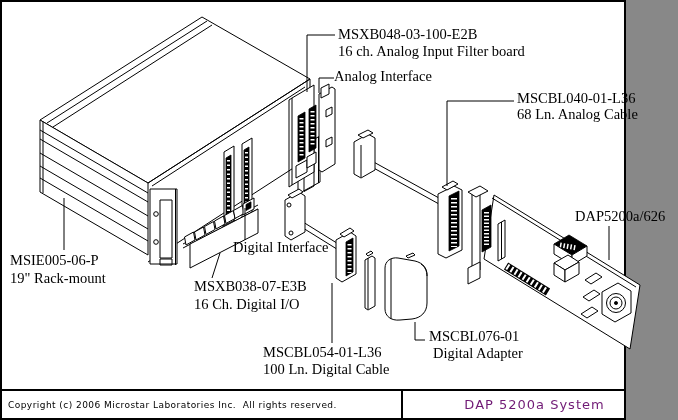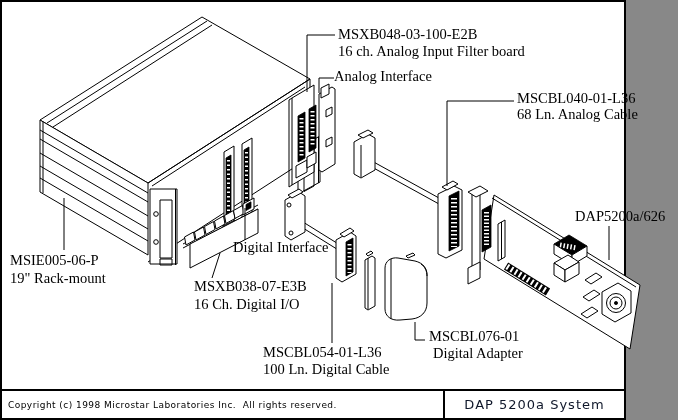--- a/index.html
+++ b/index.html
@@ -19,21 +19,21 @@
     position:absolute;left:0;right:0;bottom:0;height:27px;
     border-top:2px solid #000;display:flex;align-items:stretch;background:#fff;
   }
   .copyright{
     flex:1;display:flex;align-items:center;padding-left:6px;
     font-family:"DejaVu Sans", sans-serif;font-size:9px;letter-spacing:0.45px;
     white-space:pre;color:#000;
   }
   .sysbox{
     width:179px;border-left:2px solid #000;display:flex;align-items:center;justify-content:center;
-    font-family:"DejaVu Sans", sans-serif;font-size:13px;letter-spacing:1px;color:#0f172a;
+    font-family:"DejaVu Sans", sans-serif;font-size:13px;letter-spacing:1px;color:#701a75;padding-left:42px;
   }
 </style>
 </head>
 <body>
 
 <div class="frame">
 
   <svg class="diagram-svg" width="674" height="389" viewBox="0 0 674 389">
 
     <g>
@@ -233,17 +233,17 @@
       <text x="192" y="289">MSXB038-07-E3B</text>
       <text x="192" y="307">16 Ch. Digital I/O</text>
       <text x="261" y="355">MSCBL054-01-L36</text>
       <text x="261" y="372">100 Ln. Digital Cable</text>
       <text x="427" y="339">MSCBL076-01</text>
       <text x="431" y="356">Digital Adapter</text>
     </g>
   </svg>
 
   <div class="footer">
-    <div class="copyright">Copyright (c) 1998 Microstar Laboratories Inc.  All rights reserved.</div>
+    <div class="copyright">Copyright (c) 2006 Microstar Laboratories Inc.  All rights reserved.</div>
     <div class="sysbox">DAP 5200a System</div>
   </div>
 
 </div>
 
 </body></html>

